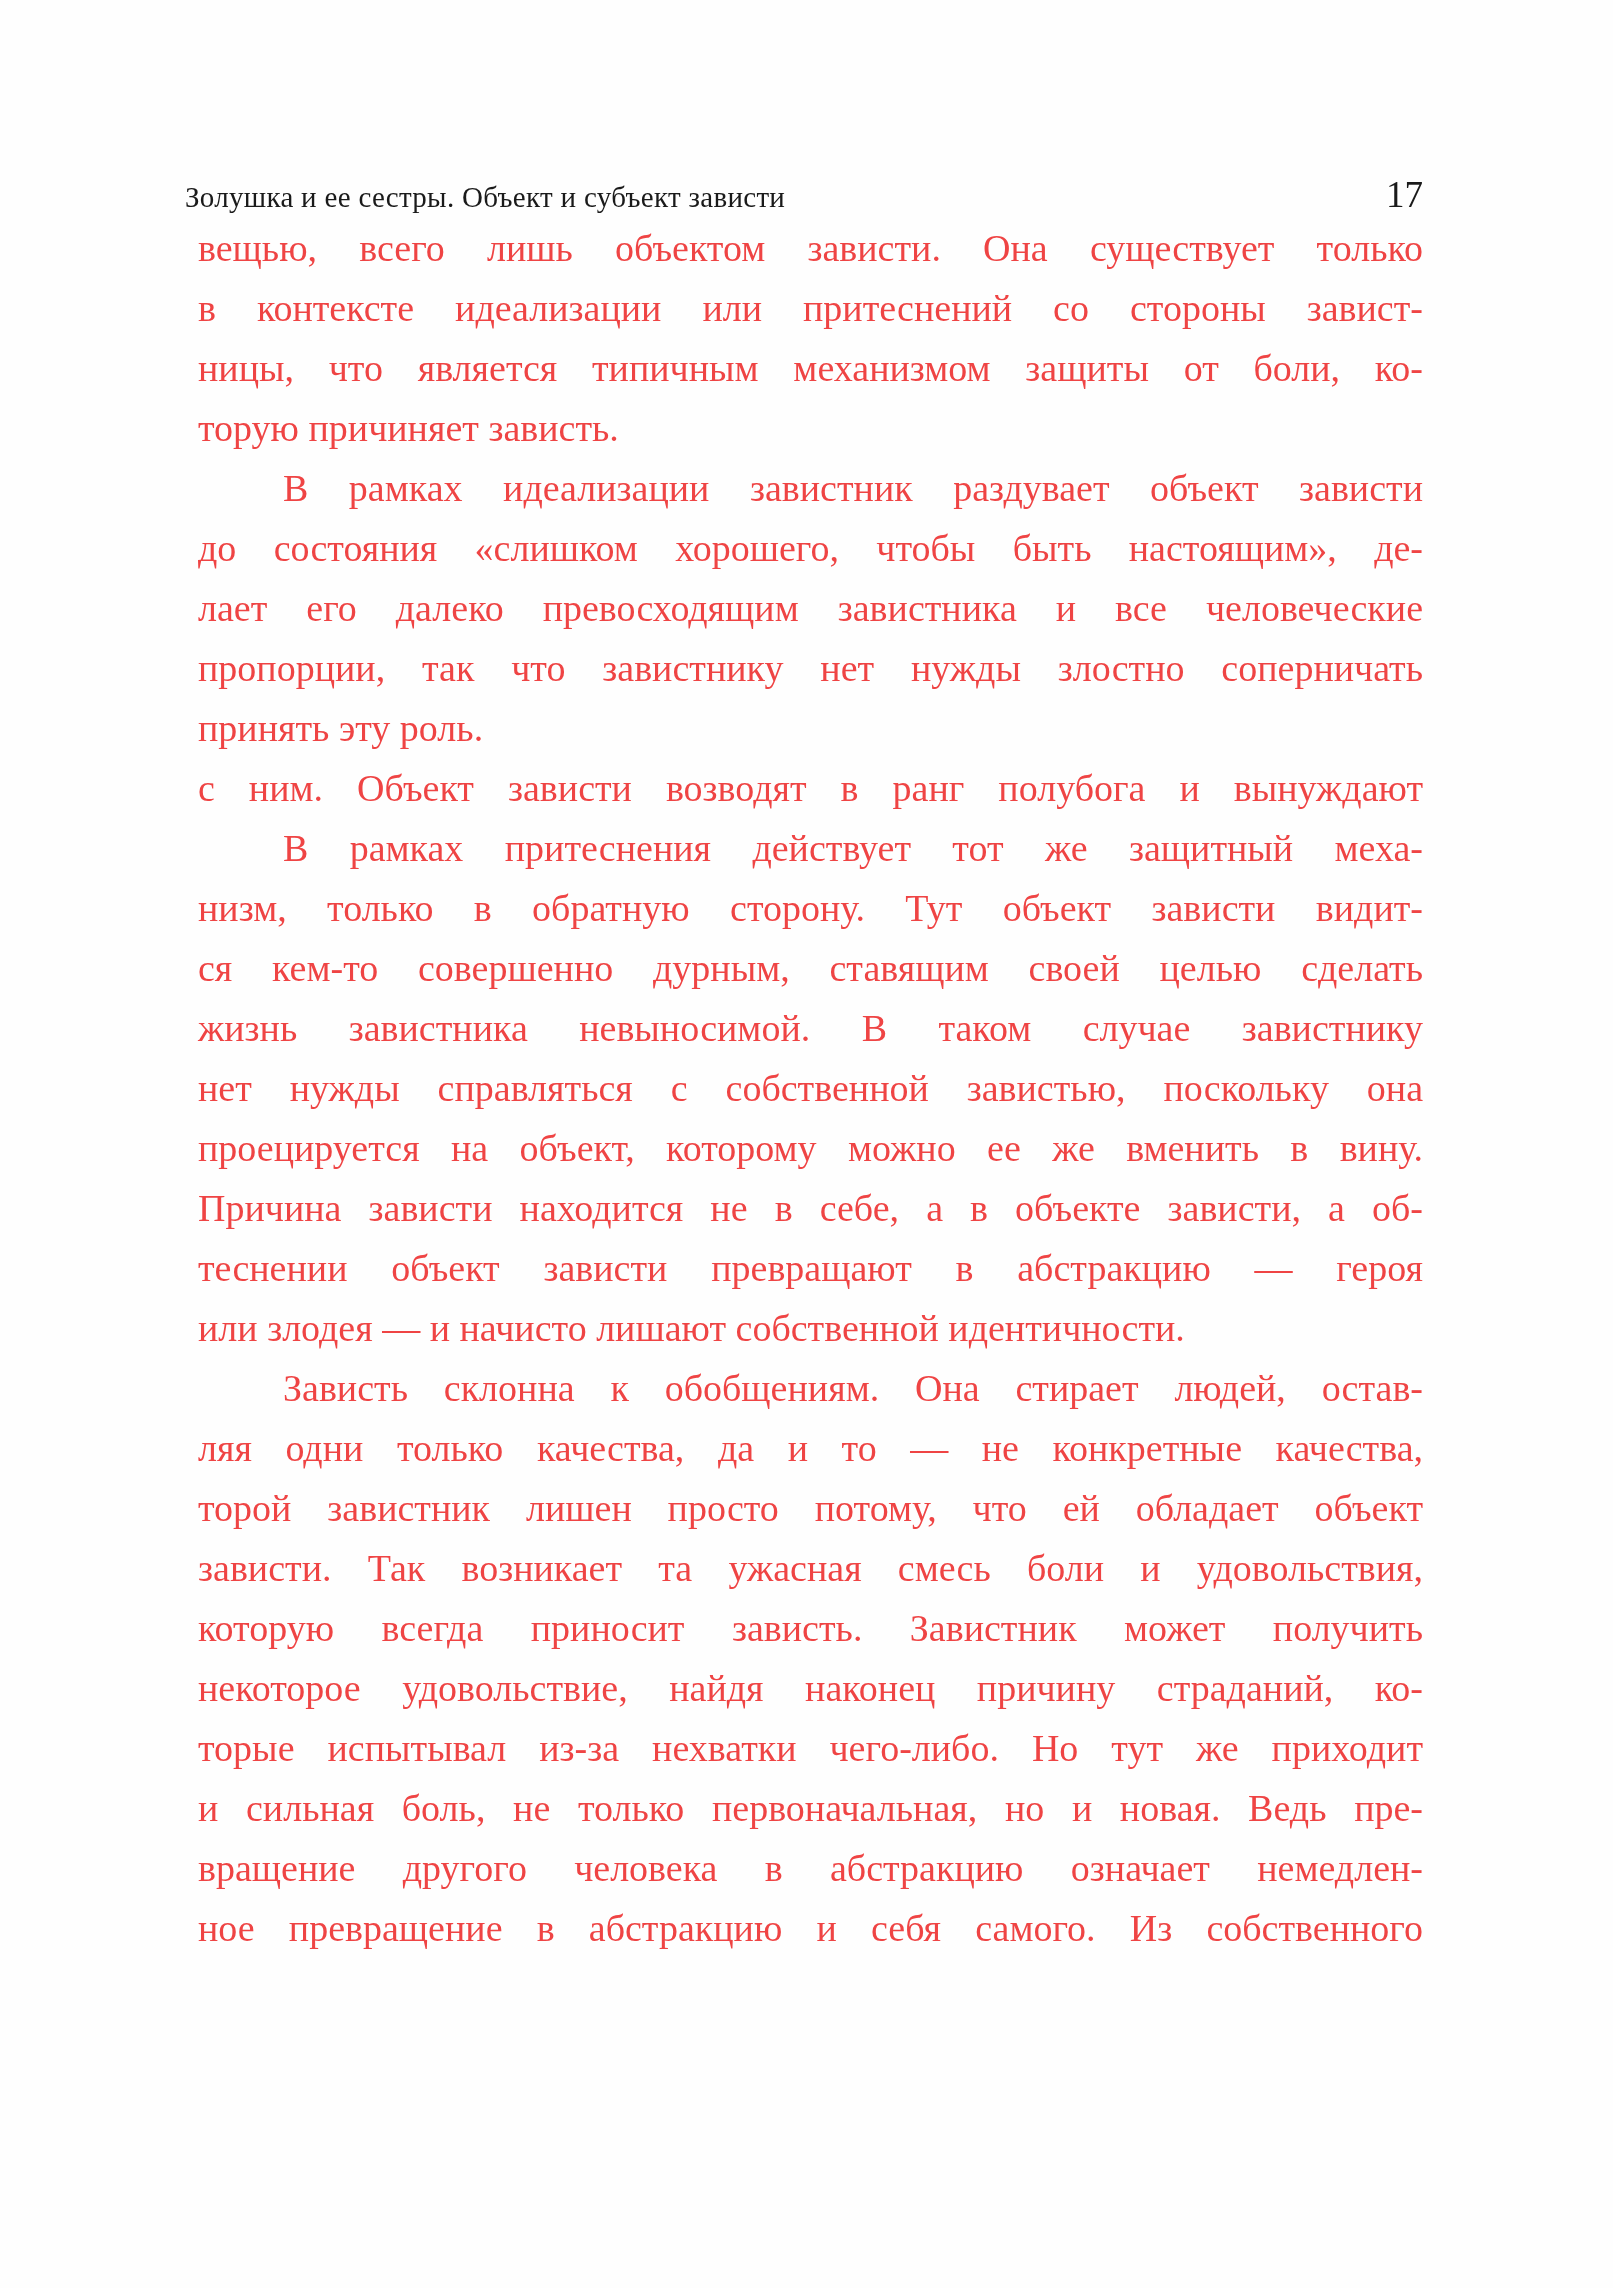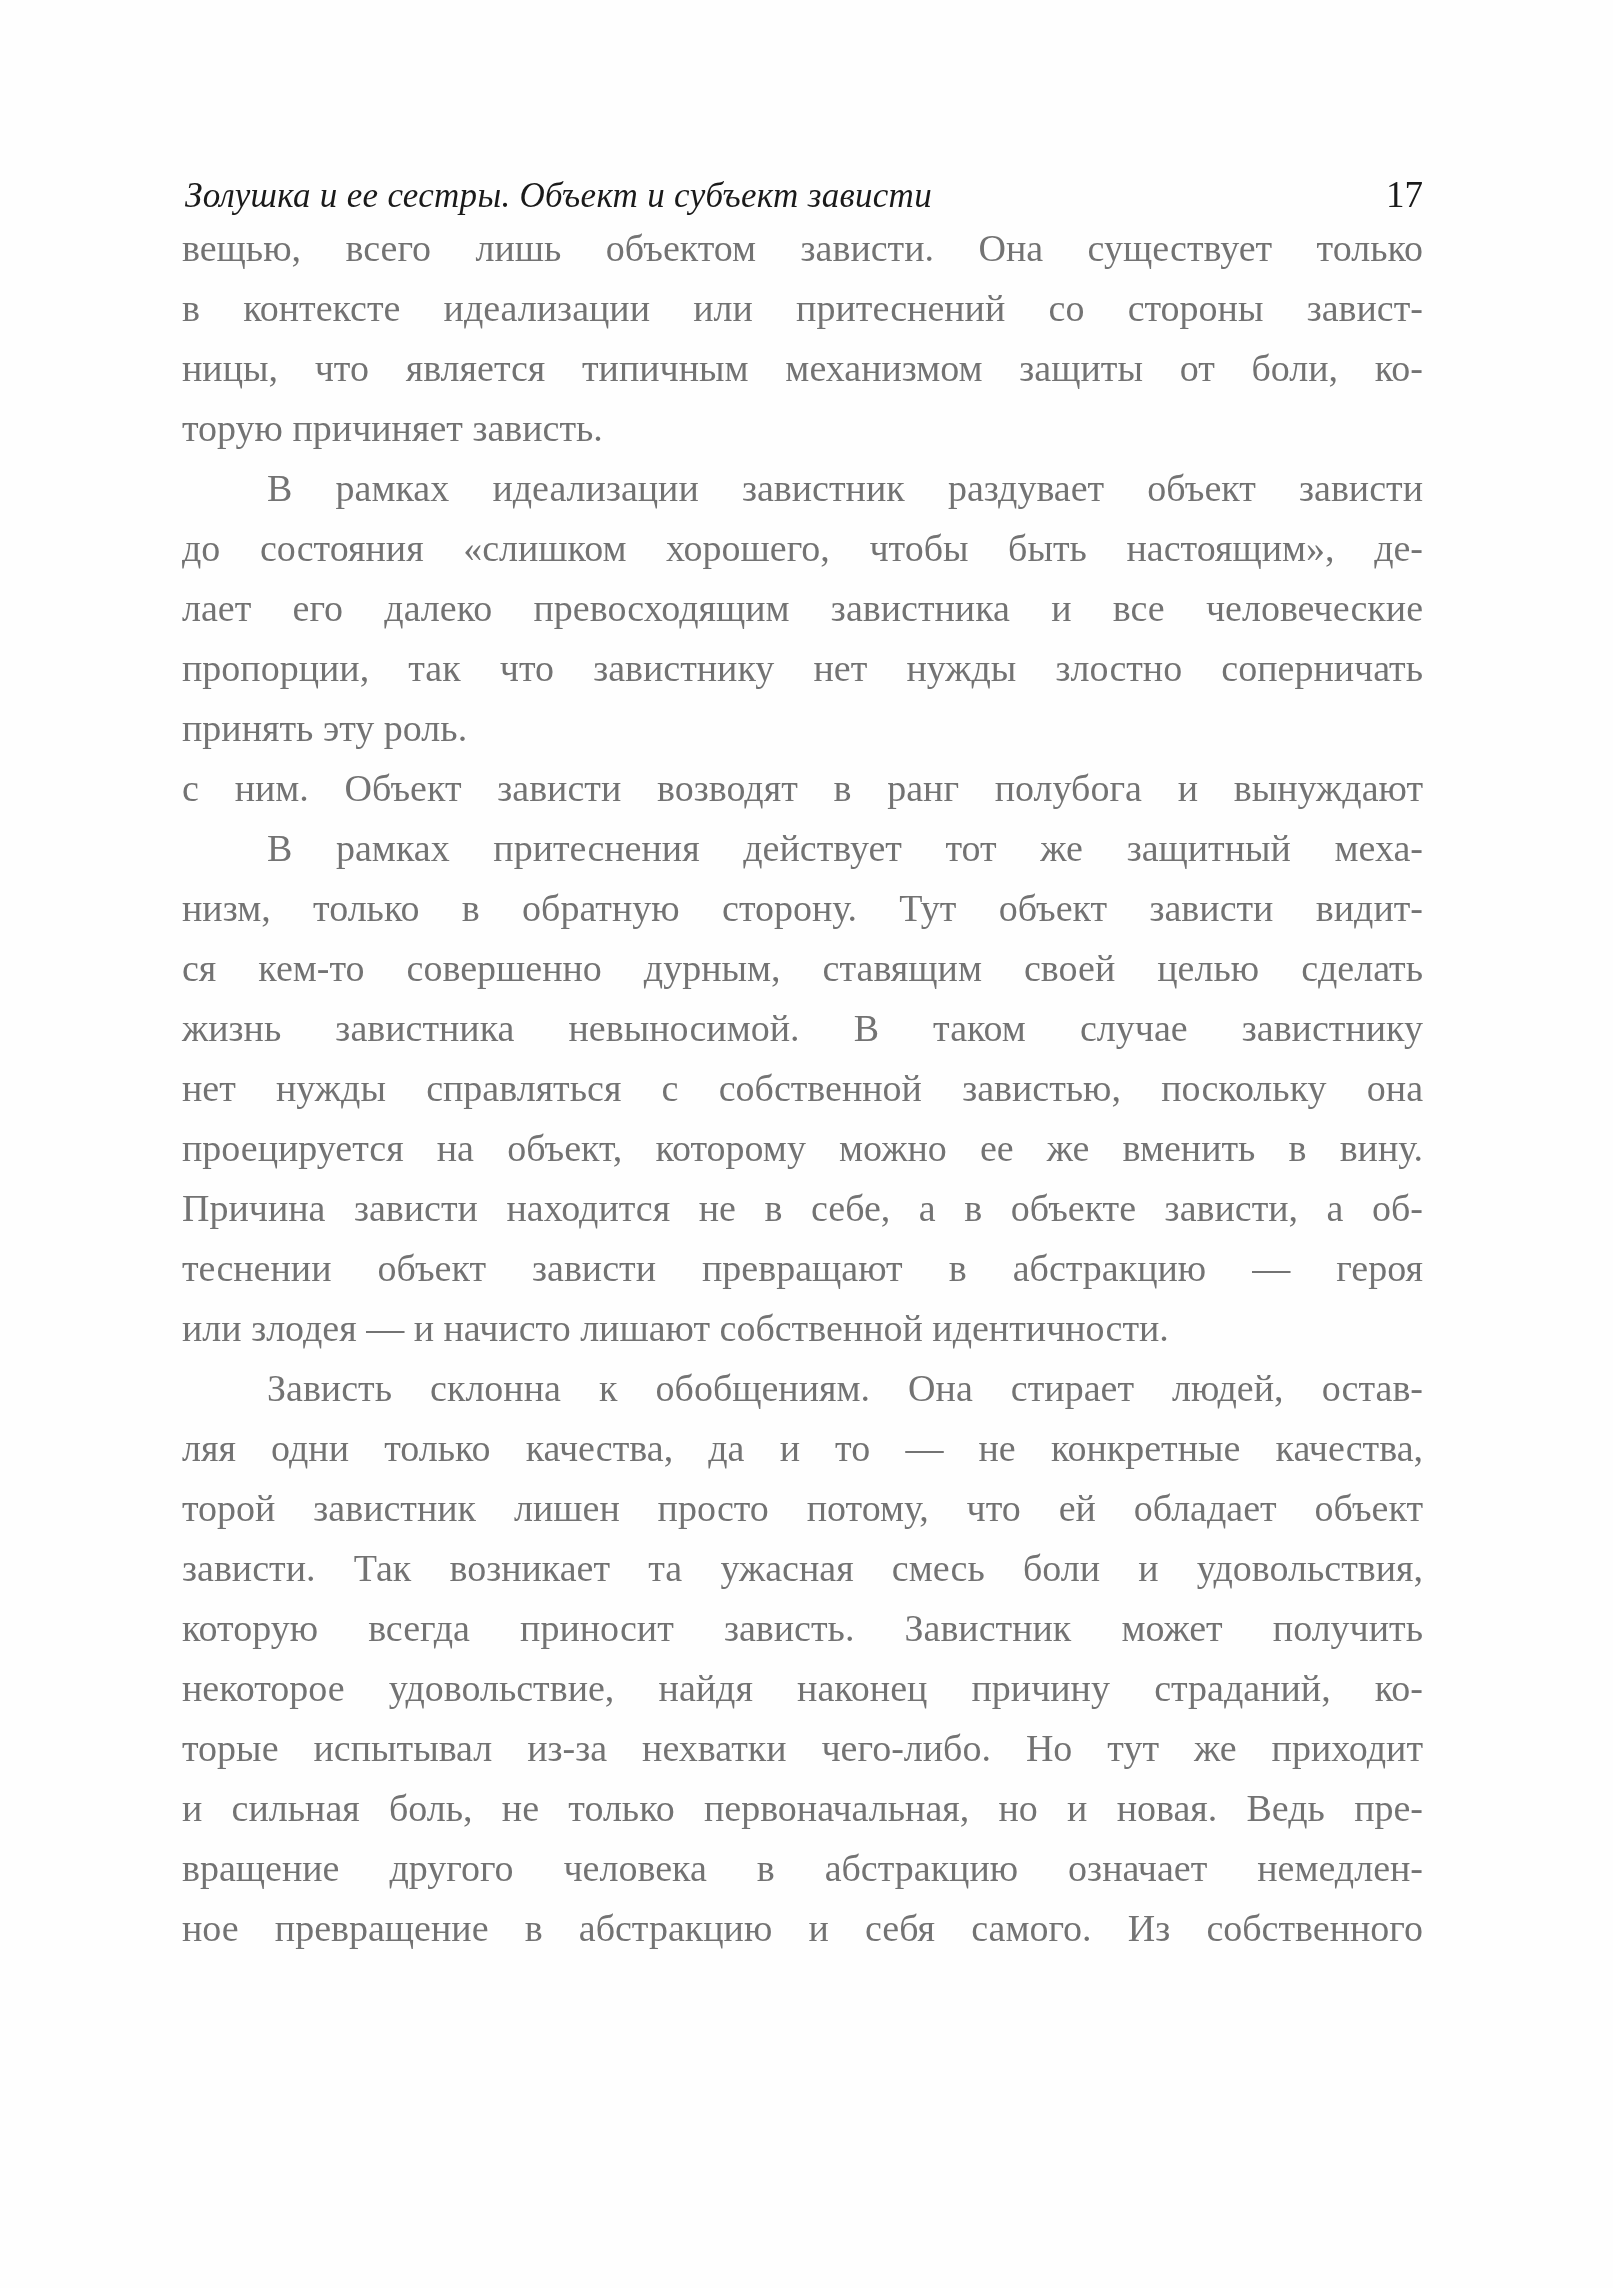--- a/index.html
+++ b/index.html
@@ -22,42 +22,41 @@
   .running-head {
     position: absolute;
     left: 185px;
     right: 190px;
     top: 133px;
     display: flex;
     justify-content: space-between;
     align-items: baseline;
   }
   .running-title {
-    font-style: italic;
-    font-size: 35px;
+    font-size: 29px;
     line-height: 44px;
     letter-spacing: 0.3px;
     color: #1a1a1a;
     white-space: nowrap;
   }
   .page-number {
     font-style: normal;
     font-size: 37px;
     line-height: 44px;
     color: #1a1a1a;
     margin-top: 40px;
   }
   .body-text {
     position: absolute;
-    left: 182px;
+    left: 198px;
     right: 190px;
     top: 218px;
     font-size: 38px;
     line-height: 60px;
-    color: #737373;
+    color: #ef4444;
   }
   .line {
     text-align: justify;
     text-align-last: justify;
   }
   .line.para-end {
     text-align-last: left;
     font-family: Liberation Serif, serif;
   }
   .line.indent {

